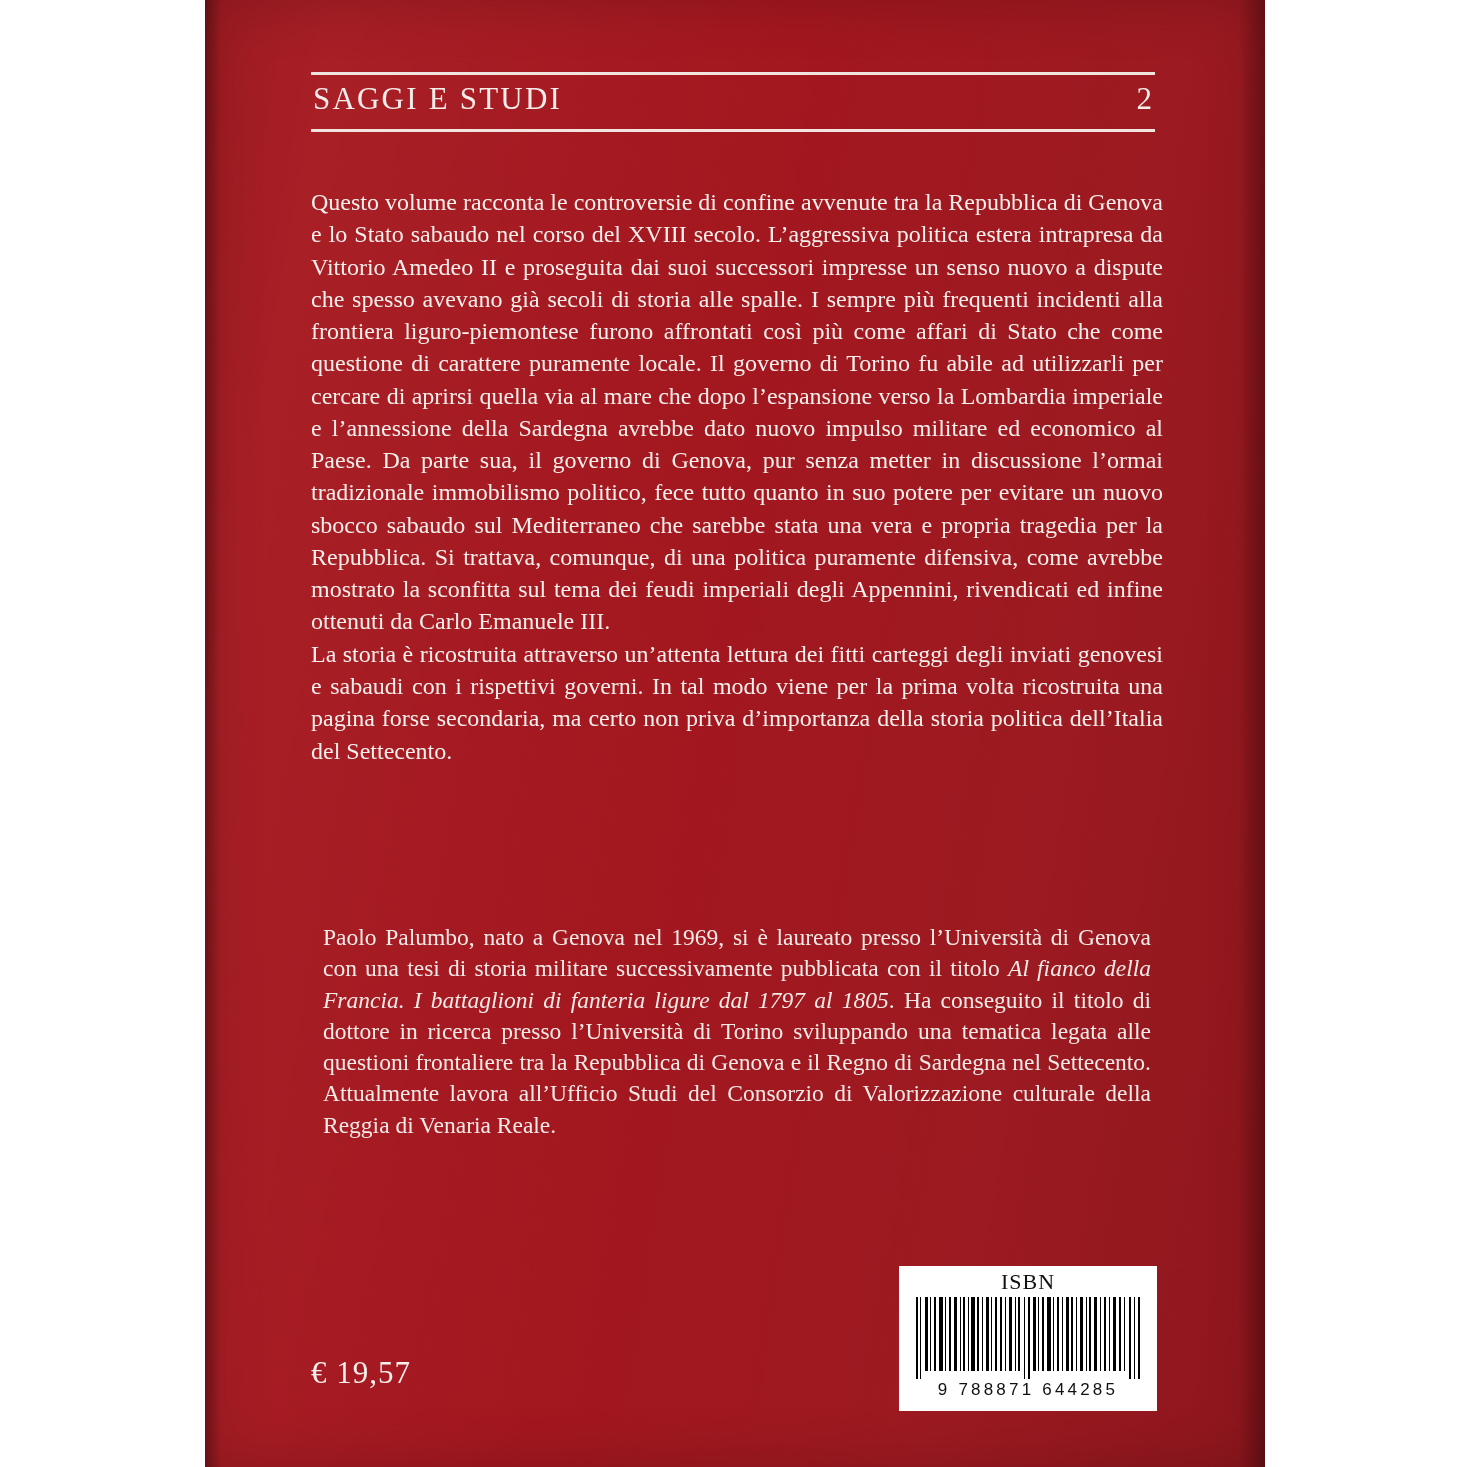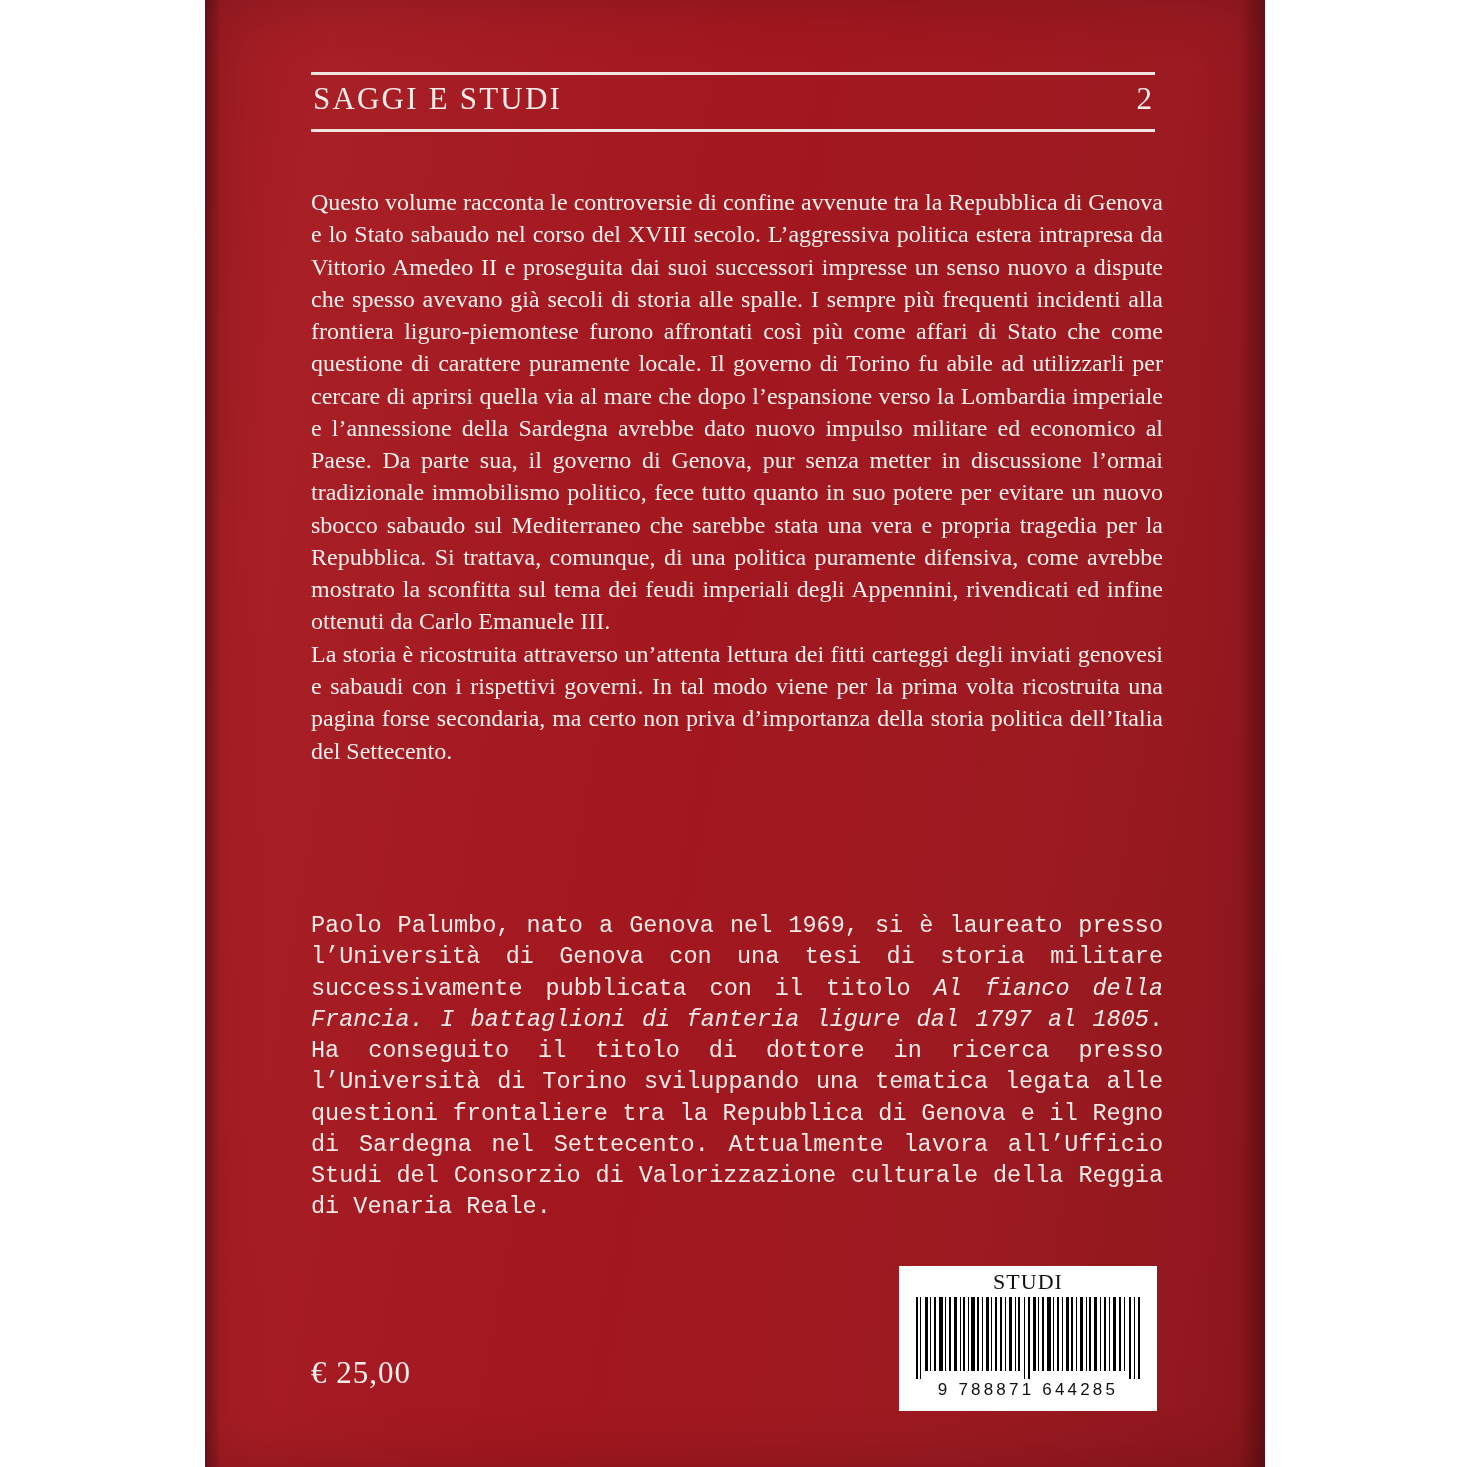--- a/index.html
+++ b/index.html
@@ -94,21 +94,21 @@
   .bio {
     position: absolute;
     left: 106px;
     top: 910px;
     width: 852px;
     color: #f4ebe8;
     font-size: 23.5px;
     line-height: 1.33;
     text-align: justify;
   }
-  .bio p { margin: 0; font-family: Liberation Mono, monospace; }
+  .bio p { margin: 12px; }
   .bio i { font-style: italic; }
 
   .price {
     position: absolute;
     left: 106px;
     top: 1355px;
     color: #f7efec;
     font-size: 31px;
     letter-spacing: 1px;
   }
@@ -162,24 +162,24 @@
 
     <div class="blurb">
       <p>Questo volume  racconta le controversie di confine avvenute tra la Repubblica di Genova e lo Stato sabaudo nel corso del XVIII secolo. L’aggressiva politica estera intrapresa da Vittorio Amedeo II e proseguita dai suoi successori impresse un senso nuovo a dispute che spesso avevano già secoli di storia alle spalle. I sempre più frequenti incidenti alla frontiera liguro-piemontese furono affrontati così più come affari di Stato che come questione di carattere puramente locale. Il governo di Torino fu abile ad utilizzarli per cercare di aprirsi quella via al mare che dopo l’espansione verso la Lombardia imperiale e l’annessione della Sardegna avrebbe dato nuovo impulso militare ed economico al Paese. Da parte sua, il governo di Genova, pur senza metter in discussione l’ormai tradizionale immobilismo politico, fece tutto quanto in suo potere per evitare un nuovo sbocco sabaudo sul Mediterraneo che sarebbe stata una vera e propria tragedia per la Repubblica. Si trattava, comunque, di una politica puramente difensiva, come avrebbe mostrato la sconfitta sul tema dei feudi imperiali degli Appennini, rivendicati ed infine ottenuti da Carlo Emanuele III.</p>
       <p>La storia è ricostruita attraverso un’attenta lettura dei fitti carteggi degli inviati genovesi e sabaudi con i rispettivi governi. In tal modo viene per la prima volta ricostruita una pagina forse secondaria, ma certo non priva d’importanza della storia politica dell’Italia del Settecento.</p>
     </div>
 
     <div class="bio">
       <p><span>Paolo Palumbo, nato a Genova nel 1969, si è laureato presso l’Università di Genova con una tesi di storia militare successivamente pubblicata con il titolo </span><i>Al fianco della Francia. I battaglioni di fanteria ligure dal 1797 al 1805</i><span>. Ha conseguito il titolo di dottore in ricerca presso l’Università di Torino sviluppando una tematica legata alle questioni frontaliere tra la Repubblica di Genova e il Regno di Sardegna nel Settecento. Attualmente lavora all’Ufficio Studi del Consorzio di Valorizzazione culturale della Reggia di Venaria Reale.</span></p>
     </div>
 
-    <div class="price">€ 25,00</div>
+    <div class="price">€ 19,57</div>
 
     <div class="isbn-box">
-      <div class="isbn-label">STUDI</div>
+      <div class="isbn-label">ISBN</div>
       <svg class="barcode" viewBox="0 0 232 82" preserveAspectRatio="none">
         <rect x="0" y="0" width="232" height="82" fill="#ffffff"></rect>
         <g fill="#000000">
           <rect x="4" y="0" width="2" height="82"></rect>
           <rect x="8" y="0" width="1" height="82"></rect>
           <rect x="13" y="0" width="3" height="74"></rect>
           <rect x="18" y="0" width="1" height="74"></rect>
           <rect x="22" y="0" width="2" height="74"></rect>
           <rect x="27" y="0" width="4" height="74"></rect>
           <rect x="33" y="0" width="1" height="74"></rect>

